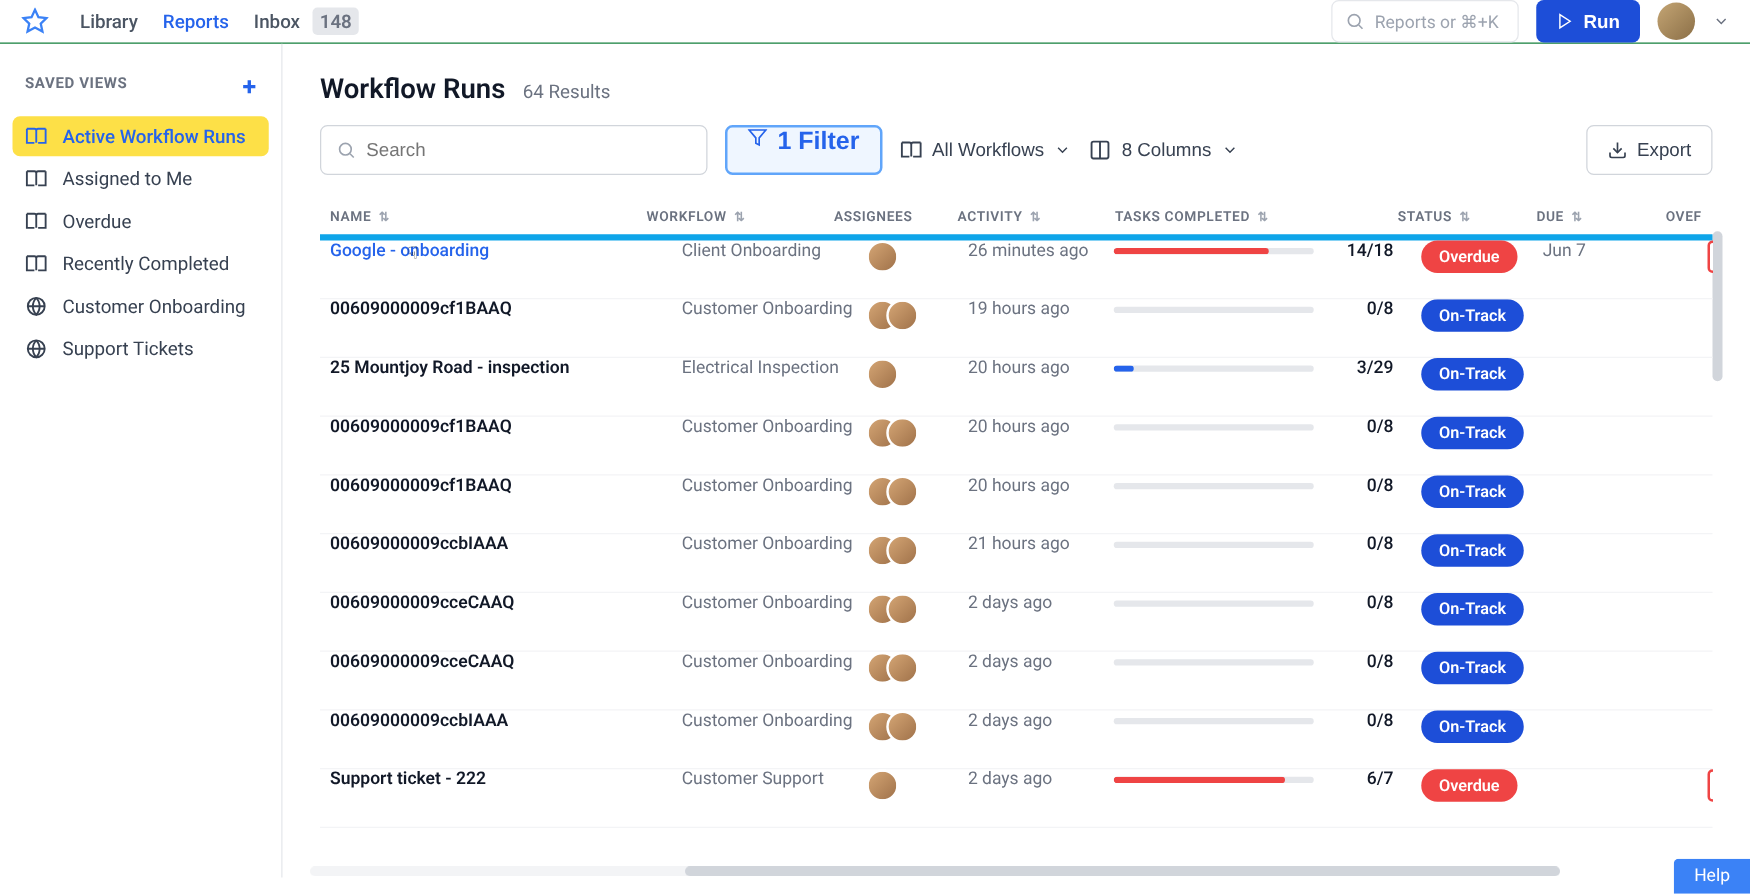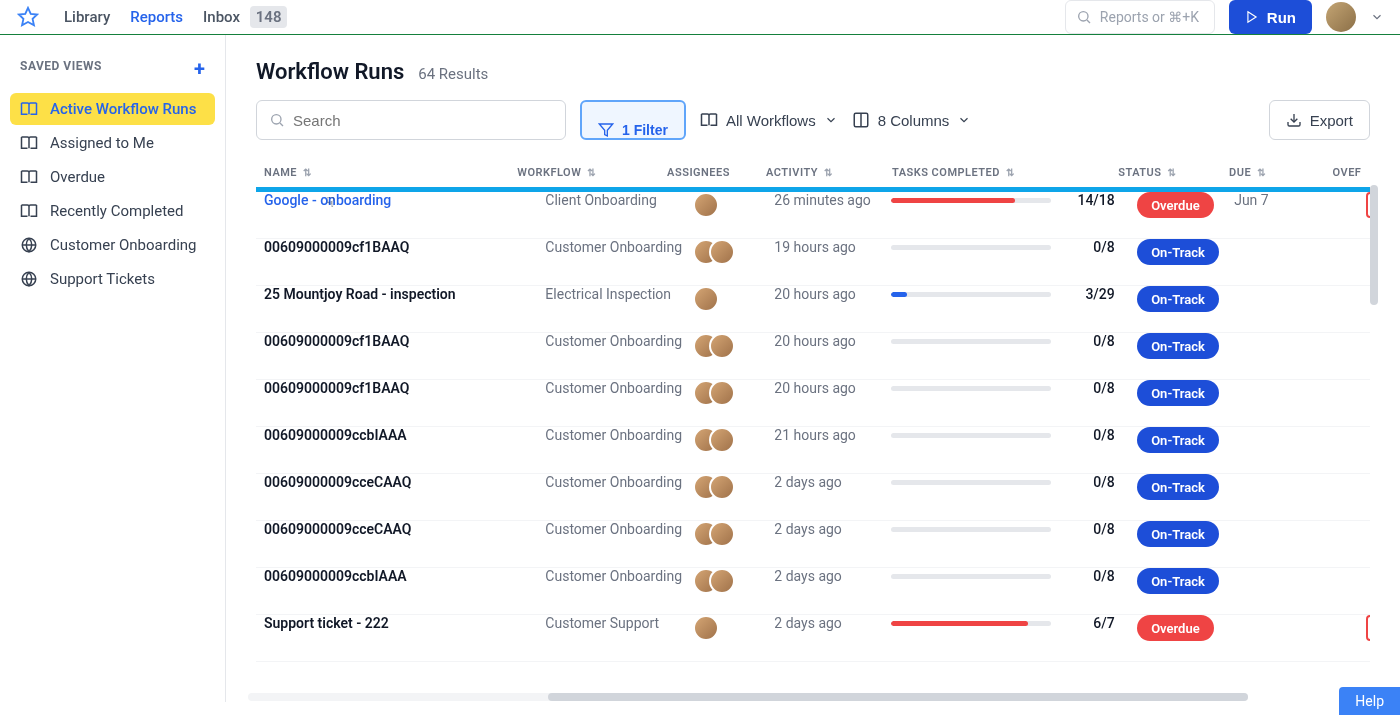--- a/index.html
+++ b/index.html
@@ -29,21 +29,21 @@
 .sv-icon { width: 18px; height: 18px; flex-shrink: 0; display: flex; align-items: center; justify-content: center; }
 
 
 .main { flex: 1; padding: 24px 30px 0 30px; overflow: hidden; display: flex; flex-direction: column; }
 .heading { display: flex; align-items: baseline; gap: 14px; margin-bottom: 16px; }
 .heading h1 { font-size: 22px; font-weight: 600; color: #111827; }
 .result-count { color: #6b7280; font-size: 15px; }
 .toolbar { display: flex; align-items: center; gap: 14px; margin-bottom: 18px; }
 .search-input-box { width: 310px; height: 40px; border: 1px solid #d1d5db; border-radius: 6px; display: flex; align-items: center; padding: 0 12px; gap: 8px; }
 .search-input-box input { border: none; outline: none; flex: 1; font-size: 15px; color: #111827; }
-.filter-btn { height: 40px; border: 2px solid #60a5fa; border-radius: 6px; padding: 0 16px; display: flex; align-items: flex-end; gap: 8px; color: #2563eb; font-weight: 600; font-size: 14px; background: #eff6ff; cursor: pointer; }
+.filter-btn { height: 40px; border: 2px solid #60a5fa; border-radius: 6px; padding: 0 16px; display: flex; align-items: flex-start; gap: 8px; color: #2563eb; font-weight: 600; font-size: 20px; background: #eff6ff; cursor: pointer; }
 .tool-btn { height: 40px; border: none; background: none; display: flex; align-items: center; gap: 8px; color: #374151; font-size: 15px; cursor: pointer; }
 .export-btn { margin-left: auto; height: 40px; border: 1px solid #d1d5db; border-radius: 6px; padding: 0 16px; display: flex; align-items: center; gap: 8px; color: #374151; font-size: 15px; background: #fff; cursor: pointer; }
 
 
 .table-wrap { flex: 1; overflow: auto; position: relative; }
 .thead { display: flex; border-bottom: 5px solid #0ea5e9; padding: 8px 0; color: #6b7280; font-size: 11px; font-weight: 600; letter-spacing: 0.5px; gap: 36px; }
 .th { display: flex; align-items: center; gap: 6px; }
 .sort-ic { color: #9ca3af; font-size: 10px; }
 .col-name { width: 298px; padding-left: 8px; }
 .col-wf { width: 152px; }

